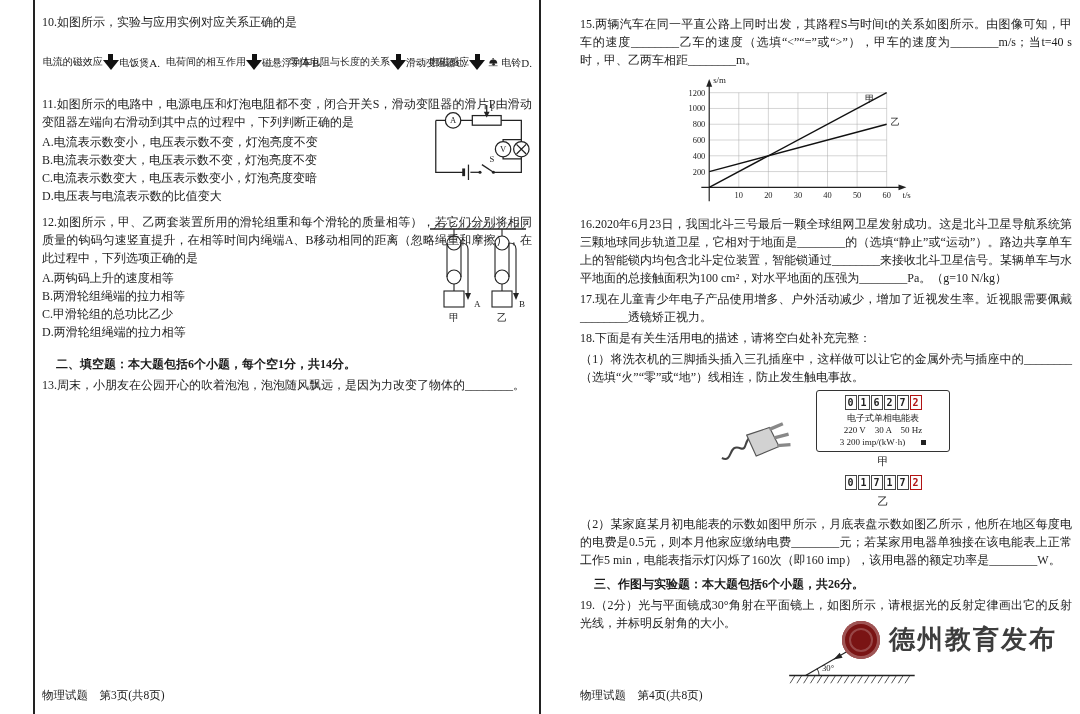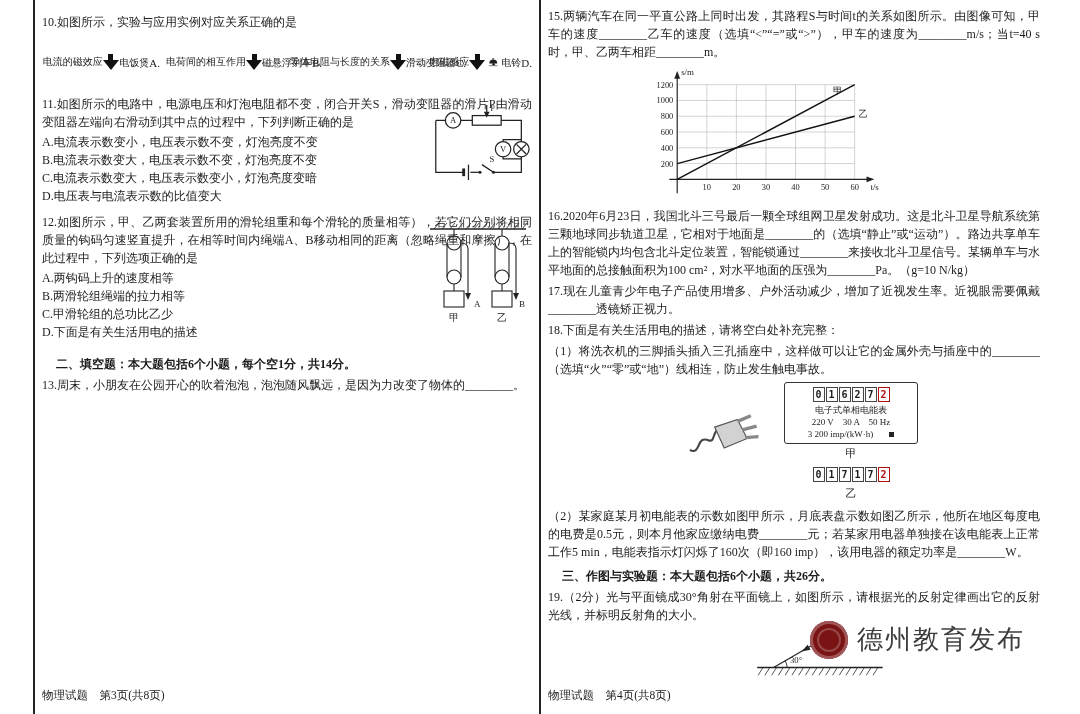--- a/index.html
+++ b/index.html
@@ -9,21 +9,21 @@
     font-family:"Liberation Serif","DejaVu Serif",serif;
     color:#1c1c1c;
     position:relative;
     overflow:hidden;
   }
   .edge-line { position:absolute; top:0; bottom:0; width:1.5px; background:#222; }
   #edge-left { left:33px; }
   #edge-center { left:539px; }
   .page { position:absolute; top:0; height:714px; font-size:12px; line-height:1.5; }
   #left-page  { left:42px;  width:490px; padding-top:10px; }
-  #right-page { left:548px; width:492px; padding-top:4px; }
+  #right-page { left:580px; width:492px; padding-top:12px; }
   p.q { margin:3px 0 2px; text-align:justify; }
   .opts { position:relative; }
   .opt { display:block; }
   .section-title { font-weight:bold; margin:6px 0 3px; padding-left:14px; }
   .footer { position:absolute; top:687px; left:0; width:100%; text-align:left; font-size:11.5px; }
 
   
   .q10-fig { display:flex; justify-content:space-between; margin:3px 0 5px; }
   .q10-col { width:118px; display:flex; flex-direction:row; align-items:center; }
   .q10-exp { width:100px; height:52px; }
@@ -56,21 +56,21 @@
   .imp-row { display:flex; justify-content:center; align-items:center; gap:16px; }
   .meter-dot { width:5px; height:5px; background:#222; display:inline-block; }
   .meter-caption { font-size:11px; margin:1px 0 2px; }
   .yi-row { margin-top:3px; }
 
   .mirror-svg { display:block; margin:3px 0 0 195px; }
 
   
   .watermark { position:absolute; left:262px; top:620px; display:flex; align-items:center; gap:9px; }
   .wm-logo { width:38px; height:38px; border-radius:50%; background:#7a1414; box-shadow:inset 0 0 0 3px rgba(255,255,255,0.28), inset 0 0 0 7px rgba(122,20,20,1), inset 0 0 0 9px rgba(255,255,255,0.22); }
-  .wm-text { font-family:"Liberation Sans","DejaVu Sans",sans-serif; font-weight:normal; font-size:26px; color:#3d3d3d; letter-spacing:2px; white-space:nowrap; }
+  .wm-text { font-family:"Liberation Sans","DejaVu Sans",sans-serif; font-weight:bold; font-size:26px; color:#3d3d3d; letter-spacing:2px; white-space:nowrap; }
 </style>
 </head>
 <body>
 
 <div class="edge-line" id="edge-left"></div>
 <div class="edge-line" id="edge-center"></div>
 
 <div class="page" id="left-page">
 
   <p class="q">10.如图所示，实验与应用实例对应关系正确的是</p>
@@ -237,21 +237,21 @@
       <text x="63" y="6" font-size="8">P</text>
     </svg>
   </div>
 
   <p class="q">12.如图所示，甲、乙两套装置所用的滑轮组重和每个滑轮的质量相等），若它们分别将相同质量的钩码匀速竖直提升，在相等时间内绳端A、B移动相同的距离（忽略绳重和摩擦），在此过程中，下列选项正确的是</p>
   <div class="q-with-fig" id="q12-block">
     <div class="opts">
       <span class="opt">A.两钩码上升的速度相等</span>
       <span class="opt">B.两滑轮组绳端的拉力相等</span>
       <span class="opt">C.甲滑轮组的总功比乙少</span>
-      <span class="opt">D.下面是有关生活用电的描述</span>
+      <span class="opt">D.两滑轮组绳端的拉力相等</span>
     </div>
     <svg class="fig-right" style="top:-48px;width:104px" viewBox="0 0 104 104">
       <g stroke="#222" fill="none">
         <line x1="4" y1="8" x2="100" y2="8" stroke-width="1.5"></line>
         <path d="M8,8 l5,-6 M16,8 l5,-6 M24,8 l5,-6 M32,8 l5,-6 M40,8 l5,-6 M48,8 l5,-6 M56,8 l5,-6 M64,8 l5,-6 M72,8 l5,-6 M80,8 l5,-6 M88,8 l5,-6 M96,8 l5,-6" stroke-width="0.8"></path>
       </g>
       <g stroke="#222" stroke-width="1.1" fill="none">
         <line x1="28" y1="8" x2="28" y2="15"></line>
         <circle cx="28" cy="22" r="7"></circle>
         <line x1="21" y1="22" x2="21" y2="56"></line>

